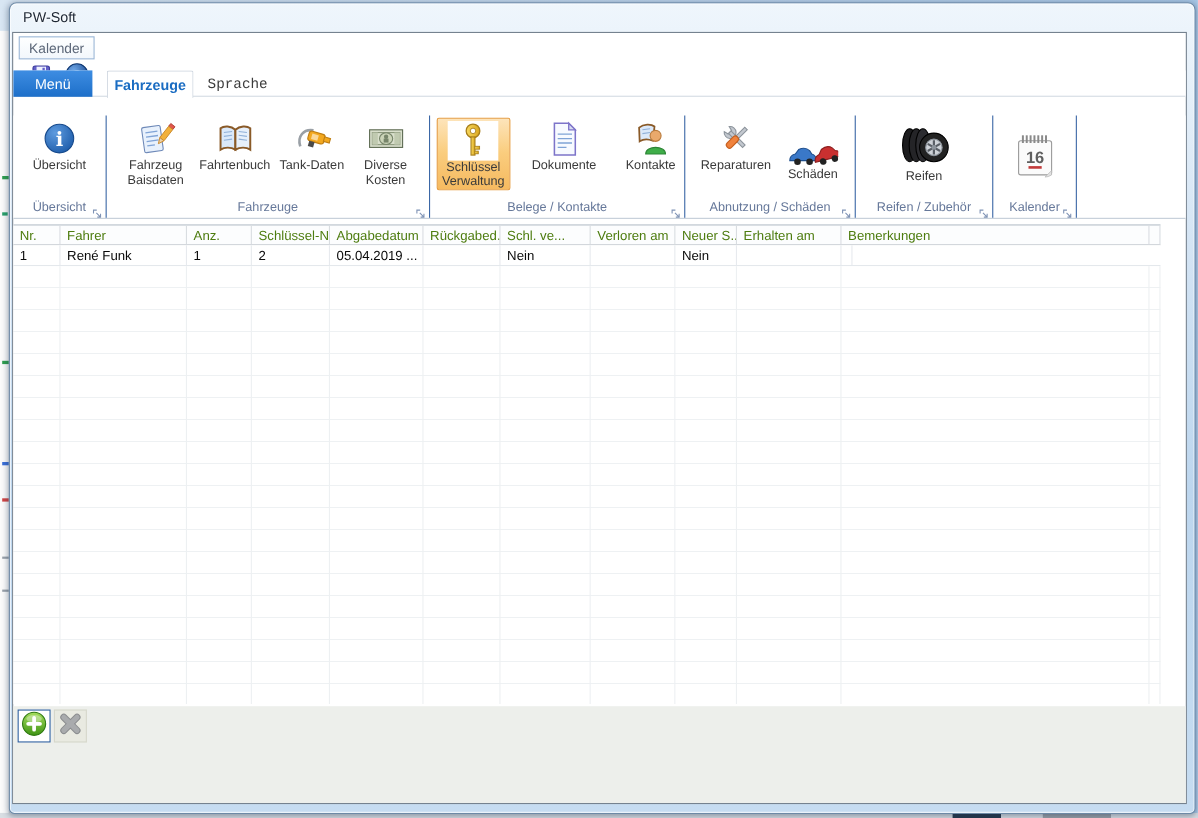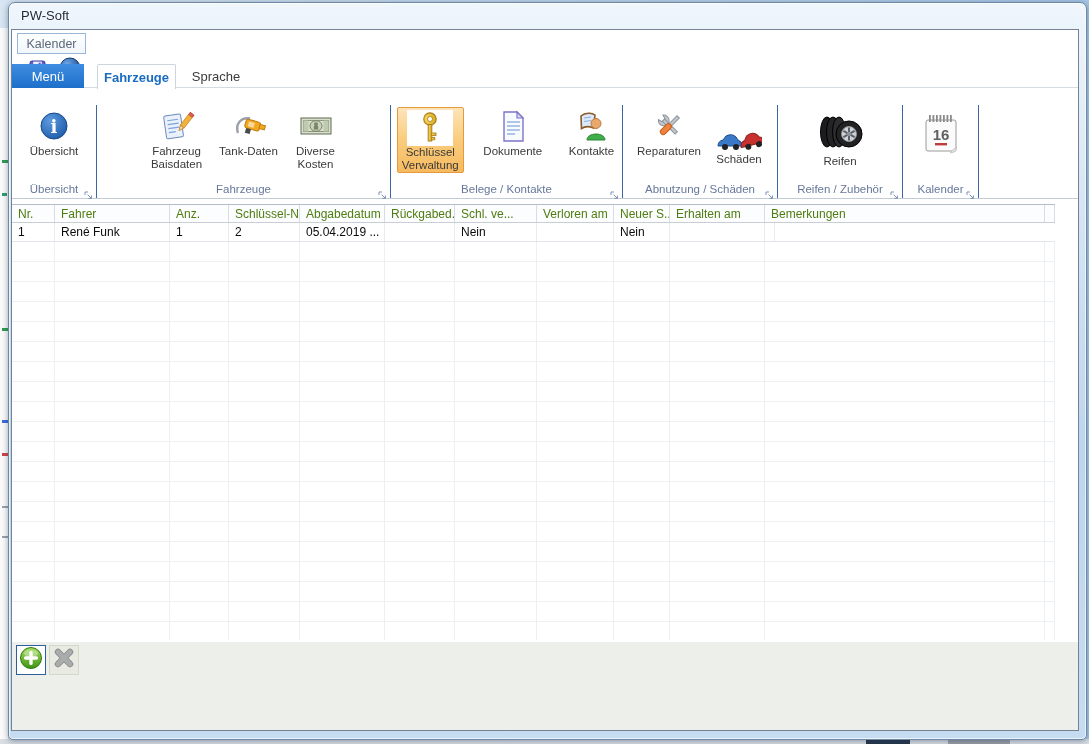--- a/index.html
+++ b/index.html
@@ -42,29 +42,29 @@
   .tabrow { position:absolute; left:0; right:0; top:34px; height:24px;
     border-bottom:1px solid #d4dbe3; background:#fff; }
   .menu-btn { position:absolute; left:0; top:0; width:72px; height:24px;
     background:linear-gradient(#3e8de2,#1d6fc9); color:#fff; font-size:13px;
     display:flex; align-items:center; justify-content:center; }
   .tab { position:absolute; top:0; height:24px; font-size:13px; color:#3c3c3c;
     display:flex; align-items:center; justify-content:center; }
   .tab.active { left:85px; width:79px; height:25px; background:#fff;
     border:1px solid #ccd4de; border-bottom:none; border-radius:2px 2px 0 0;
     color:#1a6cc2; font-weight:bold; }
-  .tab.plain { left:167px; width:74px; }
+  .tab.plain { left:167px; width:74px;font-family:Liberation Mono, monospace; }
 
   
   .ribbon { position:absolute; left:0; right:0; top:75px; height:94px;
     background:#fff; border-bottom:1px solid #c2ccd7; display:flex; }
   .rgroup { position:relative; height:100%; border-right:1px solid #3b67a6;
     display:flex; align-items:flex-start; justify-content:center; padding:2px 1px 17px; }
   .g-ueb { width:85px; } .g-fzg { width:294px; } .g-bel { width:232px; justify-content:flex-start; padding-left:6px;gap:16px; }
-  .g-abn { width:155px; } .g-rei { width:125px; } .g-kal { width:76px; }
+  .g-abn { width:155px; } .g-rei { width:125px; } .g-kal { width:76px;align-items:flex-end; }
   .glabel { position:absolute; left:0; right:0; bottom:1px; height:15px;
     text-align:center; font-size:11.5px; color:#66789a; line-height:14px; }
   .launcher { position:absolute; right:3px; bottom:3px; width:9px; height:9px; }
   .rbtn { height:66px; display:flex; flex-direction:column; align-items:center;
     font-size:11.5px; line-height:13px; color:#3a3a3a; text-align:center;
     white-space:pre-line; cursor:default; }
   .rbtn .icn { height:38px; display:flex; align-items:center; justify-content:center; }
   .rbtn .icn.tall46 { height:46px; align-items:flex-end; }
   .rbtn .icn.tall48 { height:48px; }
   .rbtn .icn.tall52 { height:52px; }
@@ -217,20 +217,37 @@
                 <path d="M25 18.7 l2.4 5.2 2.4 -5.2 z" fill="#ecd0a8" stroke="#c9882a" stroke-width=".8"></path>
               </g>
             </svg>
           </span>
           <span>Fahrzeug
 Baisdaten</span>
         </div>
         <div class="rbtn w70">
           <span class="icn">
             <svg width="36" height="30" viewBox="0 0 36 30">
+              <path d="M18 7 C14 3.2, 7.5 3.2, 4.5 5.6 V25 c3.5-2.4,9.5-2.4,13.5 0 z" fill="#dbe9fa" stroke="#8a5a28" stroke-width="1.8"></path>
+              <path d="M18 7 C22 3.2, 28.5 3.2, 31.5 5.6 V25 c-3.5-2.4,-9.5-2.4,-13.5 0 z" fill="#e7f0fb" stroke="#8a5a28" stroke-width="1.8"></path>
+              <g stroke="#90b0d8" stroke-width="1">
+                <line x1="7.5" y1="9.5" x2="15" y2="8.5"></line>
+                  <line x1="7.5" y1="13" x2="15" y2="12"></line>
+                <line x1="7.5" y1="16.5" x2="15" y2="15.5"></line>
+                <line x1="21" y1="8.5" x2="28.5" y2="9.5"></line>
+                  <line x1="21" y1="12" x2="28.5" y2="13"></line>
+                <line x1="21" y1="15.5" x2="28.5" y2="16.5"></line>
+              </g>
+            </svg>
+          </span>
+          <span>Fahrtenbuch</span>
+        </div>
+        <div class="rbtn w70">
+          <span class="icn">
+            <svg width="36" height="30" viewBox="0 0 36 30">
               <path d="M7 22 C4 13, 10 6, 19 7.5" stroke="#9aa0a6" stroke-width="2.4" fill="none"></path>
               <g transform="rotate(16 23 15)">
                 <rect x="14" y="10" width="15" height="9" rx="2.5" fill="#f3a81f" stroke="#bf7e12"></rect>
                 <rect x="28.5" y="11.8" width="5.5" height="4.2" fill="#f3a81f" stroke="#bf7e12"></rect>
                 <rect x="17" y="12" width="6" height="5" fill="#fff" opacity=".55"></rect>
                 <rect x="16" y="19" width="5" height="5" fill="#4a4a4a"></rect>
               </g>
             </svg>
           </span>
           <span>Tank-Daten</span>

